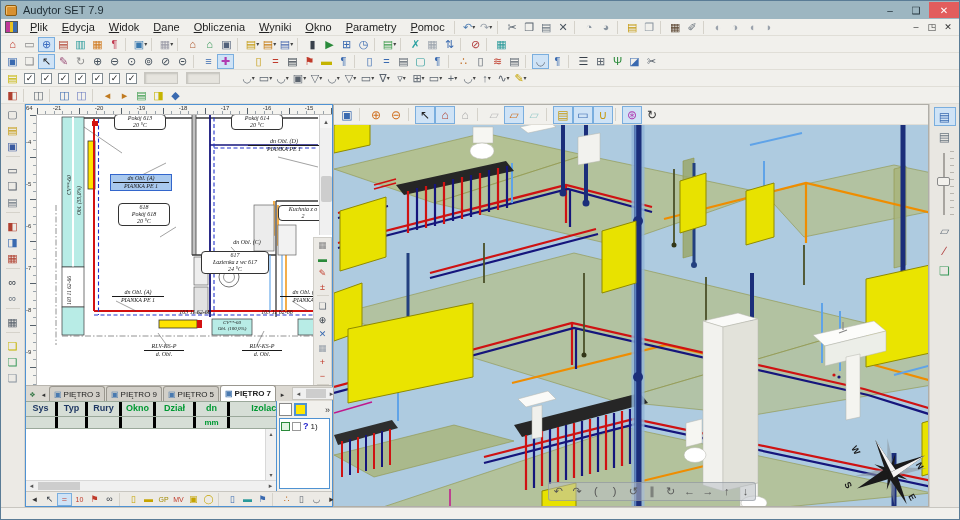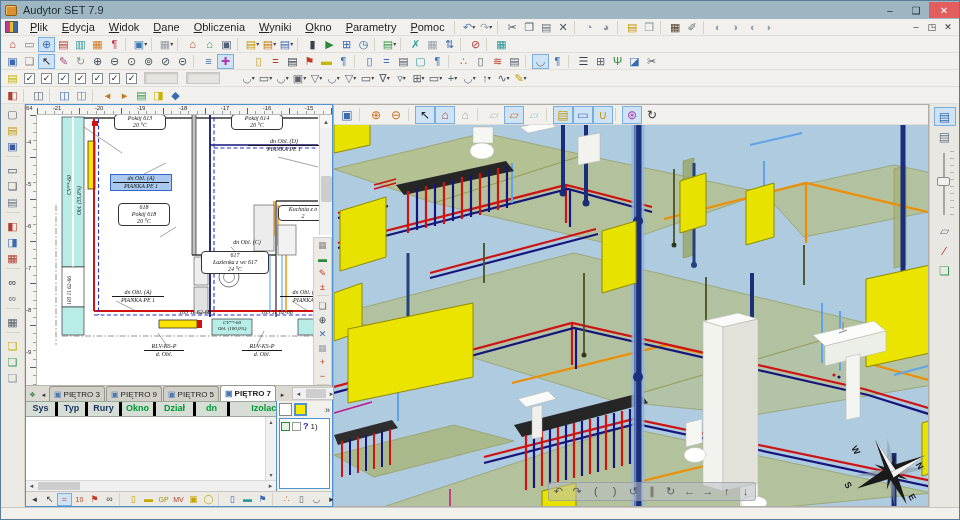--- a/index.html
+++ b/index.html
@@ -530,20 +530,29 @@
         <div id="tableleft">
           <div class="hrow r1">
             <span class="hcell navy c0">Sys</span>
             <span class="hcell navy c1">Typ</span>
             <span class="hcell navy c2">Rury</span>
             <span class="hcell green c3">Okno</span>
             <span class="hcell green c4">Dział</span>
             <span class="hcell green c5">dn</span>
             <span class="hcell green c6">Izolacja</span>
           </div>
+          <div class="hrow r2">
+            <span class="hcell c0"></span>
+              <span class="hcell c1"></span>
+              <span class="hcell c2"></span>
+            <span class="hcell c3"></span>
+              <span class="hcell c4"></span>
+            <span class="hcell green c5" style="font-size:8px">mm</span>
+            <span class="hcell c6"></span>
+          </div>
           <div id="tbody">
             <span class="fill"></span>
             <span id="tbody-vscroll">
               <span class="arr">▴</span>
               <span class="arr">▾</span>
             </span>
           </div>
           <div id="table-hscroll">
             <span class="arr">◂</span>
             <span class="thumb"></span>

